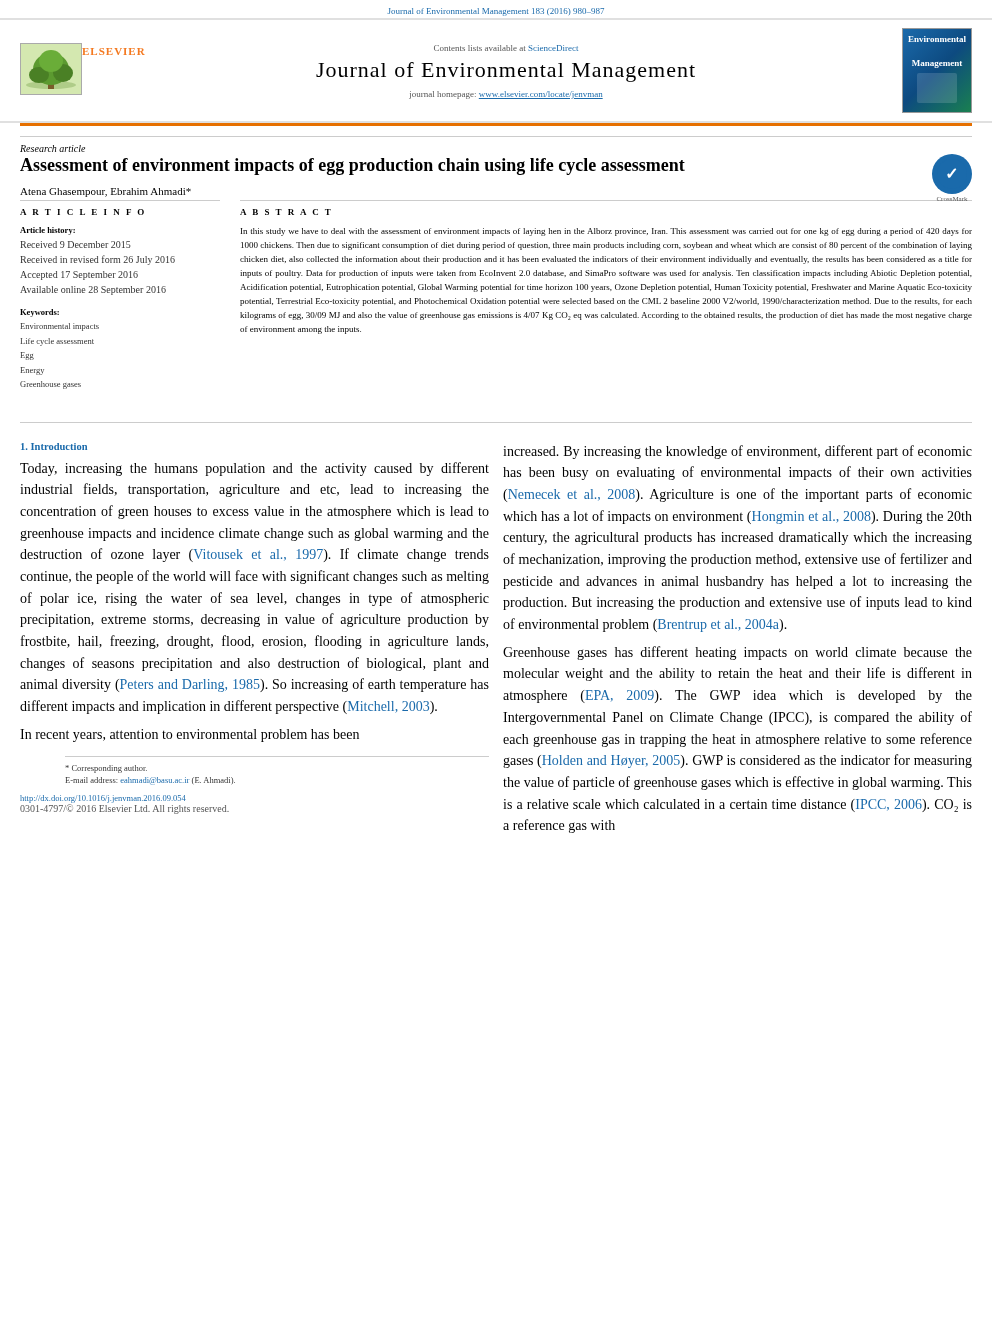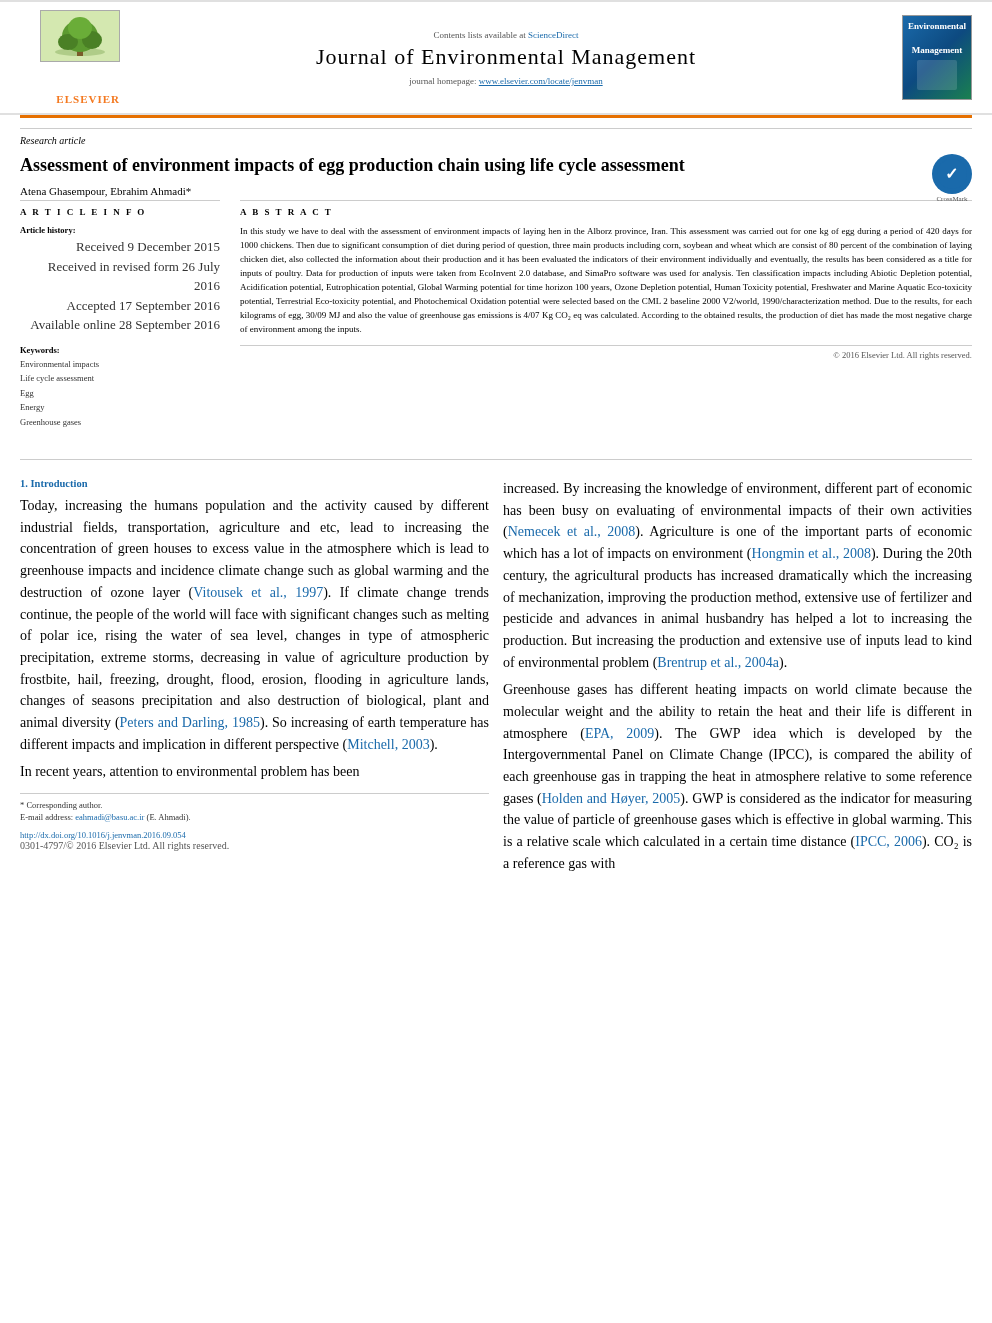--- a/index.html
+++ b/index.html
@@ -29,24 +29,23 @@
     .journal-header {
       display: flex;
       align-items: center;
       justify-content: space-between;
       padding: 8px 20px 8px 20px;
       border-top: 2px solid #e0e0e0;
       border-bottom: 2px solid #e0e0e0;
     }
     .journal-header-left {
       display: flex;
-      flex-direction: column;
-      align-items: flex-end;
+      flex-direction: row;
+      align-items: flex-start;
       width: 100px;
-      gap: 26px;
     }
     .elsevier-text {
       font-size: 11px;
       font-weight: bold;
       color: #f47920;
       letter-spacing: 1px;
       margin-top: 2px;
     }
     .journal-header-center {
       text-align: center;
@@ -104,21 +103,21 @@
       margin: 0 20px;
     }
     
     .main-content {
       padding: 10px 20px 10px 20px;
     }
     .research-article-label {
       font-size: 10px;
       color: #000;
       font-style: italic;
-      margin-bottom: 8px;
+      margin-bottom: 0;
       border-top: 1px solid #ccc;
       padding-top: 6px;
       font-family: Liberation Serif, serif;
     }
     .paper-title {
       font-size: 18px;
       font-weight: bold;
       color: #000;
       line-height: 1.3;
       margin-bottom: 8px;
@@ -182,24 +181,23 @@
     .article-info-block {
       margin-bottom: 10px;
     }
     .info-label {
       font-size: 8.5px;
       font-weight: bold;
       color: #000;
       margin-bottom: 2px;
     }
     .info-text {
-      font-size: 13px;
+      font-size: 10px;
       color: #333;
       line-height: 1.5;
-      text-align: right;
     }
     .keywords-block {
       margin-top: 8px;
     }
     .keyword-item {
       font-size: 8.5px;
       color: #333;
       line-height: 1.7;
     }
     .abstract-text {
@@ -248,38 +246,42 @@
     .body-text a, .inline-link {
       color: #1a6aab;
       text-decoration: none;
     }
     .footnote-area {
       border-top: 1px solid #ccc;
       padding-top: 6px;
       margin-top: 10px;
       font-size: 8.5px;
       color: #333;
+      margin-left: 45px;
     }
     .footnote-line {
       margin-bottom: 2px;
     }
     .doi-line {
       color: #1a6aab;
       font-size: 8.5px;
     }
     .issn-line {
       font-size: 10px;
       color: #555;
     }
   </style>
 </head>
 <body>
 
 <div class="page">
 
+  <div class="top-banner">
+    <span>Journal of Environmental Management 183 (2016) 980–987</span>
+  </div>
 
   <div class="journal-header">
     <div class="journal-header-left">
       <div style="width:80px;height:52px;background:#d4e8b0;border:1px solid #aaa;display:flex;align-items:center;justify-content:center;margin-bottom:3px;">
         <svg width="60" height="44" viewBox="0 0 60 44">
           <ellipse cx="30" cy="38" rx="25" ry="4" fill="#8aaf60" opacity="0.5"></ellipse>
           <rect x="27" y="28" width="6" height="14" fill="#7a5c2a"></rect>
           <ellipse cx="30" cy="22" rx="18" ry="16" fill="#5c9a30"></ellipse>
           <ellipse cx="18" cy="28" rx="10" ry="8" fill="#4a8025"></ellipse>
           <ellipse cx="42" cy="26" rx="10" ry="9" fill="#4a8025"></ellipse>
@@ -352,21 +354,20 @@
           <div class="keyword-item">Life cycle assessment</div>
           <div class="keyword-item">Egg</div>
           <div class="keyword-item">Energy</div>
           <div class="keyword-item">Greenhouse gases</div>
         </div>
       </div>
 
       <div class="right-col">
         <div class="section-header">A B S T R A C T</div>
         <div class="abstract-text">In this study we have to deal with the assessment of environment impacts of laying hen in the Alborz province, Iran. This assessment was carried out for one kg of egg during a period of 420 days for 1000 chickens. Then due to significant consumption of diet during period of question, three main products including corn, soybean and wheat which are consist of 80 percent of the combination of laying chicken diet, also collected the information about their production and it has been evaluated the indicators of their environment individually and eventually, the results has been considered as a title for inputs of poultry. Data for production of inputs were taken from EcoInvent 2.0 database, and SimaPro software was used for analysis. Ten classification impacts including Abiotic Depletion potential, Acidification potential, Eutrophication potential, Global Warming potential for time horizon 100 years, Ozone Depletion potential, Human Toxicity potential, Freshwater and Marine Aquatic Eco-toxicity potential, Terrestrial Eco-toxicity potential, and Photochemical Oxidation potential were selected based on the CML 2 baseline 2000 V2/world, 1990/characterization method. Due to the results, for each kilograms of egg, 30/09 MJ and also the value of greenhouse gas emissions is 4/07 Kg CO₂ eq was calculated. According to the obtained results, the production of diet has made the most negative charge of environment among the inputs.</div>
-        <div class="copyright-line">© 2016 Elsevier Ltd. All rights reserved.</div>
       </div>
     </div>
   </div>
 
   <div class="body-divider"></div>
 
   <div class="body-two-col">
 
     <div class="body-left-col">
       <div class="section-title">

